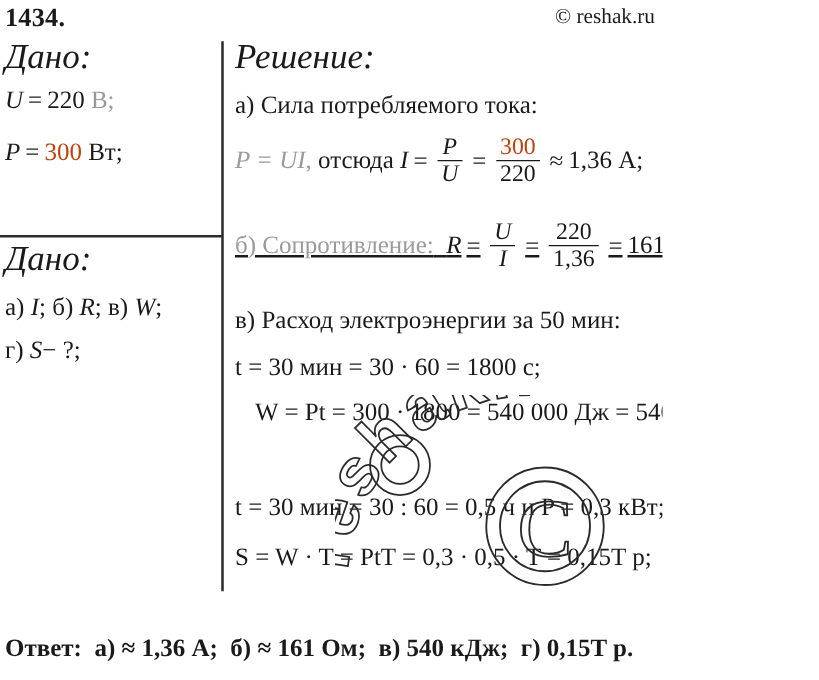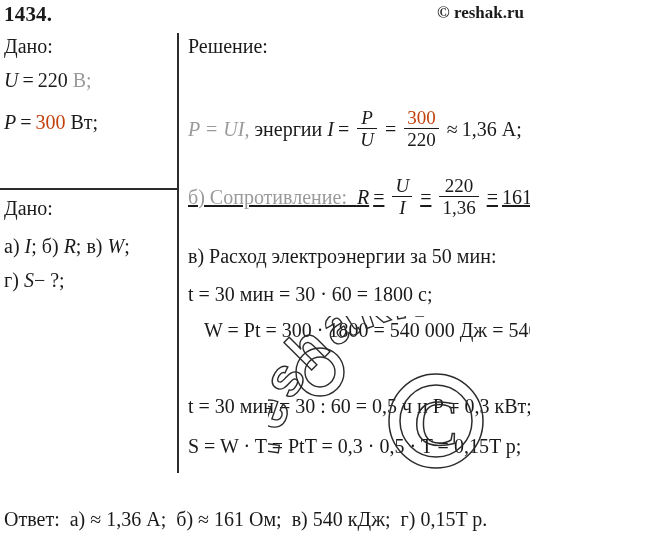--- a/index.html
+++ b/index.html
@@ -26,21 +26,20 @@
     font-weight: bold;
     letter-spacing: 0.2px;
   }
   #copyright {
     position: absolute;
     right: 6px;
     top: 3px;
     font-size: 17px;
     color: #1a1a1a;
     white-space: nowrap;
-    font-weight: bold;
   }
 
   
   .rule-vertical {
     position: absolute;
     left: 177px;
     top: 33px;
     width: 2px;
     height: 440px;
     background: #2b2b2b;
@@ -55,21 +54,22 @@
   }
 
   
   .line {
     position: absolute;
     font-size: 20px;
     line-height: 24px;
     white-space: nowrap;
   }
   .label {
-    font-size: 20px;
+    font-size: 28px;
+    font-style: italic;
   }
   .ital {
     font-style: italic;
   }
   .faded {
     color: #9a9a9a;
   }
   .faded2 {
     color: #c2410c;
   }
@@ -95,20 +95,21 @@
   #step-g-time    { left: 188px; top: 394px; }
   #step-g-cost    { left: 188px; top: 434px; }
 
   
   #answer-line {
     position: absolute;
     left: 4px;
     top: 508px;
     font-size: 20px;
     white-space: nowrap;
+    font-weight: bold;
   }
 
   
   .frac {
     display: inline-block;
     vertical-align: -0.52em;
     text-align: center;
     margin: 0 4px;
   }
   .frac .num {
@@ -164,23 +165,24 @@
   <div id="find-line-0" class="line">
     <span>а)</span>&nbsp;<span class="ital">I</span><span>;</span>&nbsp;<span>б)</span>&nbsp;<span class="ital">R</span><span>;</span>&nbsp;<span>в)</span>&nbsp;<span class="ital">W</span><span>;</span>
   </div>
 
   <div id="find-line-1" class="line">
     <span>г)</span>&nbsp;<span class="ital">S</span><span>− ?;</span>
   </div>
 
   <div id="solution-label" class="line label">Решение:</div>
 
+  <div id="step-a-title" class="line">а) Сила потребляемого тока:</div>
 
   <div id="step-a-calc" class="line">
-    <span class="ital faded">P = UI,</span>&nbsp;<span>энергии</span>&nbsp;<span class="ital">I</span><span class="op">=</span><span class="frac"><span class="num ital">P</span><span class="den ital">U</span></span><span class="op">=</span><span class="frac"><span class="num faded2">300</span><span class="den">220</span></span><span class="op">≈</span><span>1,36 А;</span>
+    <span class="ital faded">P = UI,</span>&nbsp;<span>отсюда</span>&nbsp;<span class="ital">I</span><span class="op">=</span><span class="frac"><span class="num ital">P</span><span class="den ital">U</span></span><span class="op">=</span><span class="frac"><span class="num faded2">300</span><span class="den">220</span></span><span class="op">≈</span><span>1,36 А;</span>
   </div>
 
   <div id="step-b-calc" class="line">
     <span class="faded">б) Сопротивление:</span>&nbsp;&nbsp;<span class="ital">R</span><span class="op">=</span><span class="frac"><span class="num ital">U</span><span class="den ital">I</span></span><span class="op">=</span><span class="frac"><span class="num">220</span><span class="den">1,36</span></span><span class="op">=</span><span>161 Ом;</span>
   </div>
 
   <div id="step-v-title" class="line">в) Расход электроэнергии за 50  мин:</div>
   <div id="step-v-time" class="line">t = 30 мин = 30 · 60 = 1800 с;</div>
   <div id="step-v-work" class="line">W = Pt = 300 · 1800 = 540 000 Дж = 540 кДж;</div>
 

